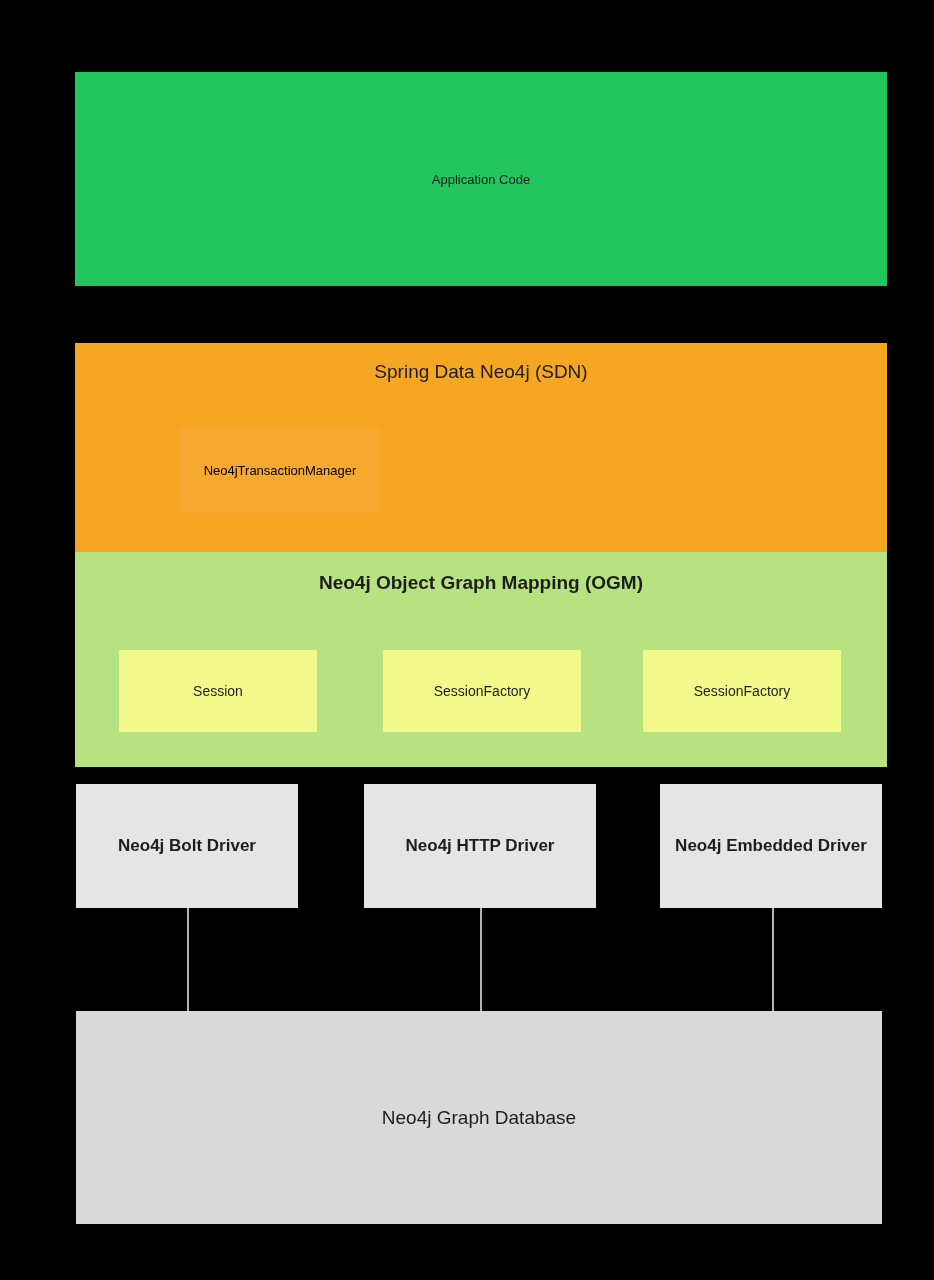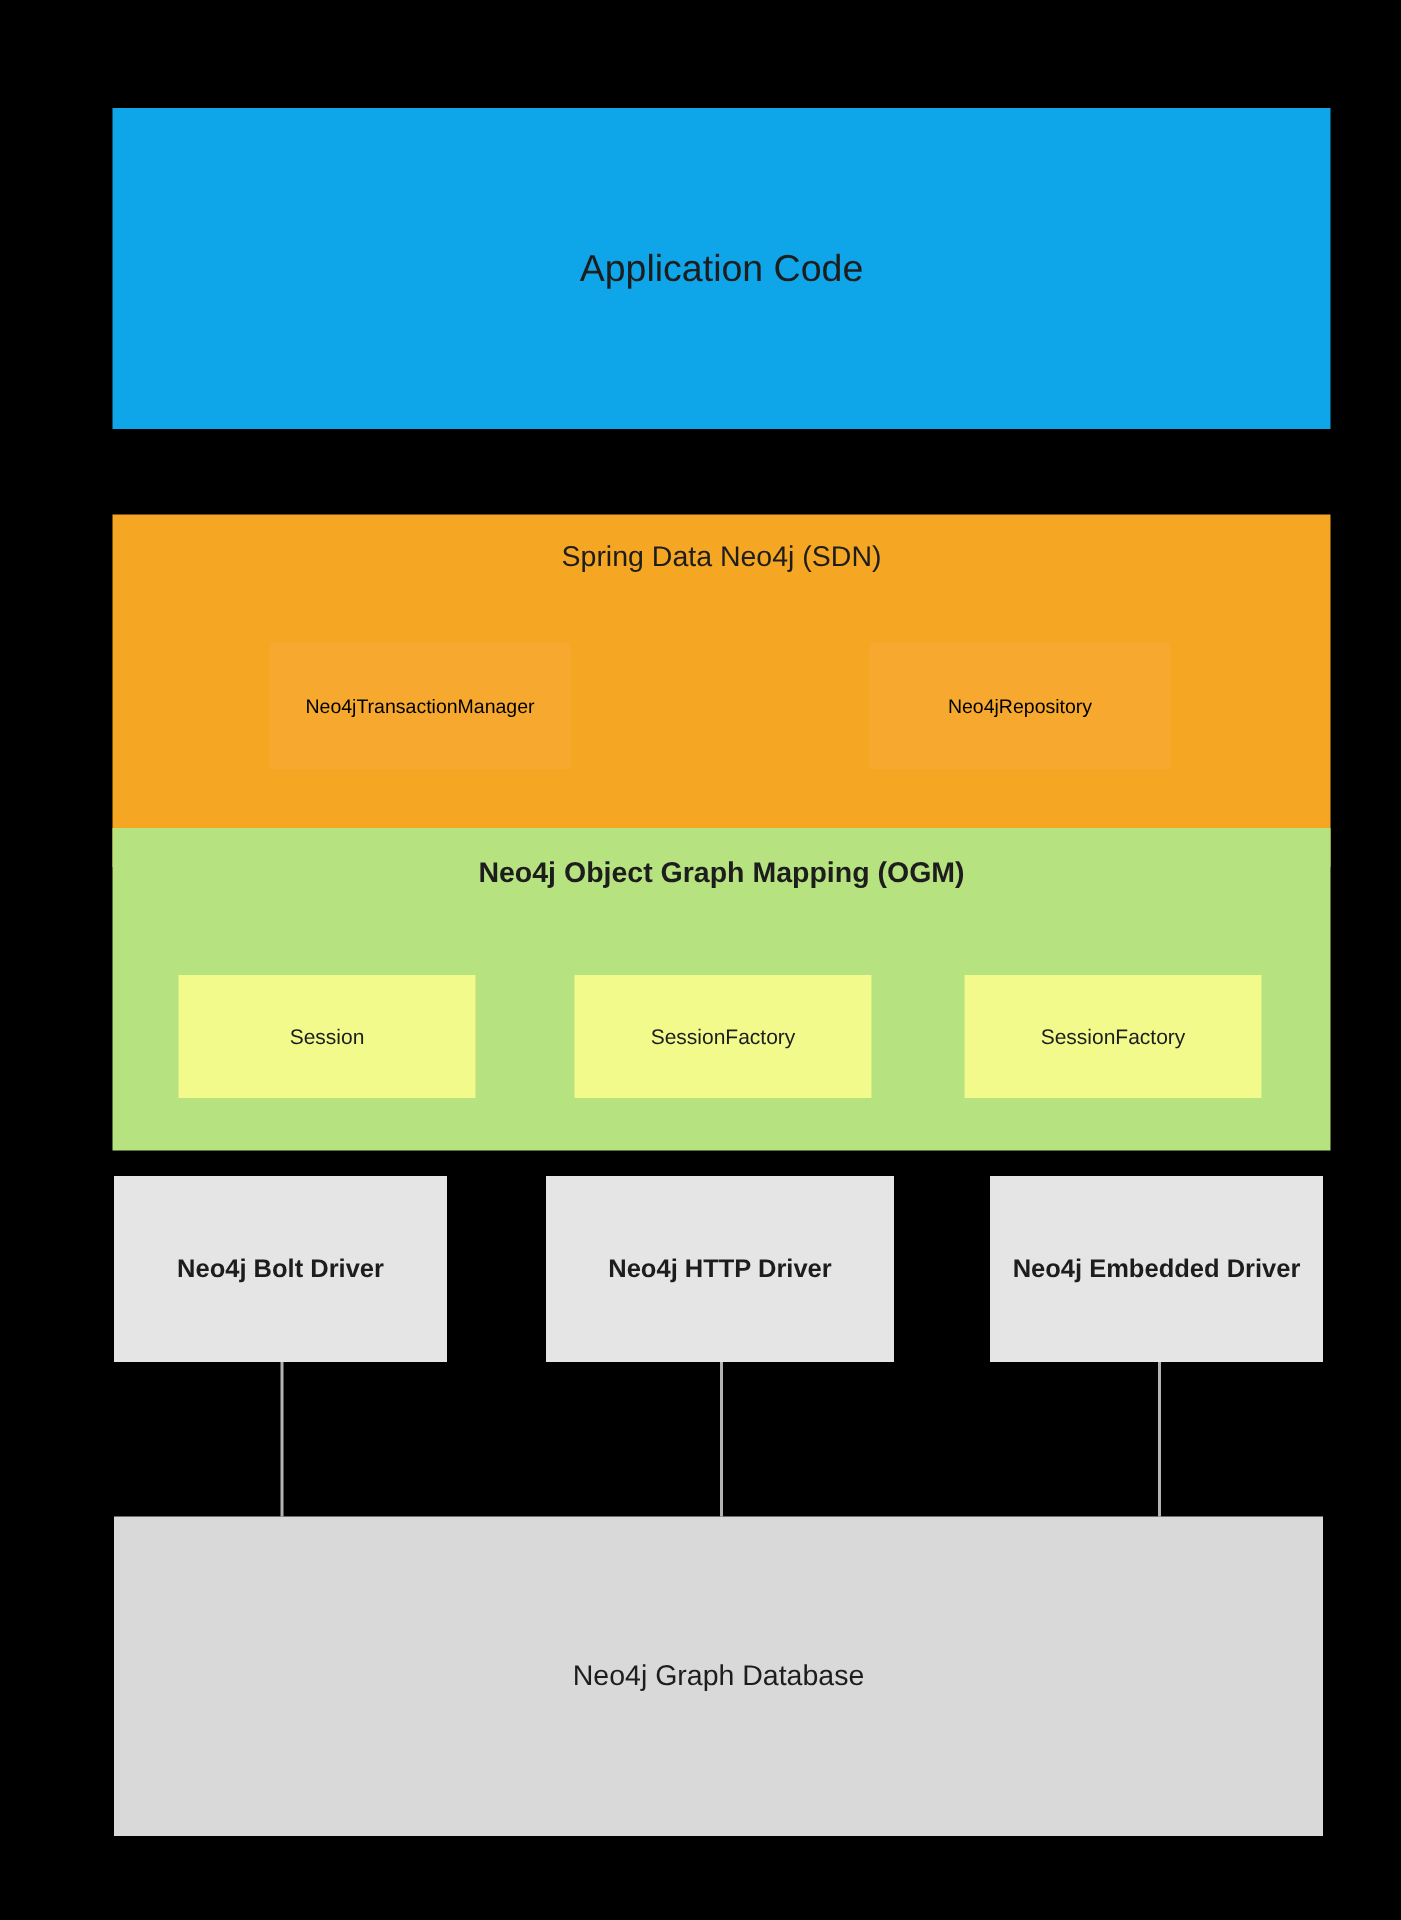--- a/index.html
+++ b/index.html
@@ -37,22 +37,22 @@
     text-align: center;
     white-space: nowrap;
   }
 
   
   .layer-app {
     left: 75px;
     top: 72px;
     width: 812px;
     height: 214px;
-    background: #0ea5e9;
-    font-size: 25px;
+    background: #22c55e;
+    font-size: 13px;
   }
 
   
   .layer-sdn {
     left: 75px;
     top: 302px;
     width: 812px;
     height: 235px;
     background: #f5a623;
     margin-top: 41px;
@@ -153,23 +153,20 @@
 
   <div class="box layer-app">
     <span>Application Code</span>
   </div>
 
   <div class="box layer-sdn">
     <span class="layer-title">Spring Data Neo4j (SDN)</span>
     <div class="sdn-sub sdn-sub-1">
       <span>Neo4jTransactionManager</span>
     </div>
-    <div class="sdn-sub sdn-sub-2">
-      <span>Neo4jRepository</span>
-    </div>
   </div>
 
   <div class="box layer-ogm">
     <span class="layer-title">Neo4j Object Graph Mapping (OGM)</span>
     <div class="ogm-sub ogm-sub-2">
       <span>SessionFactory</span>
     </div>
     <div class="ogm-sub ogm-sub-1">
       <span>Session</span>
     </div>

